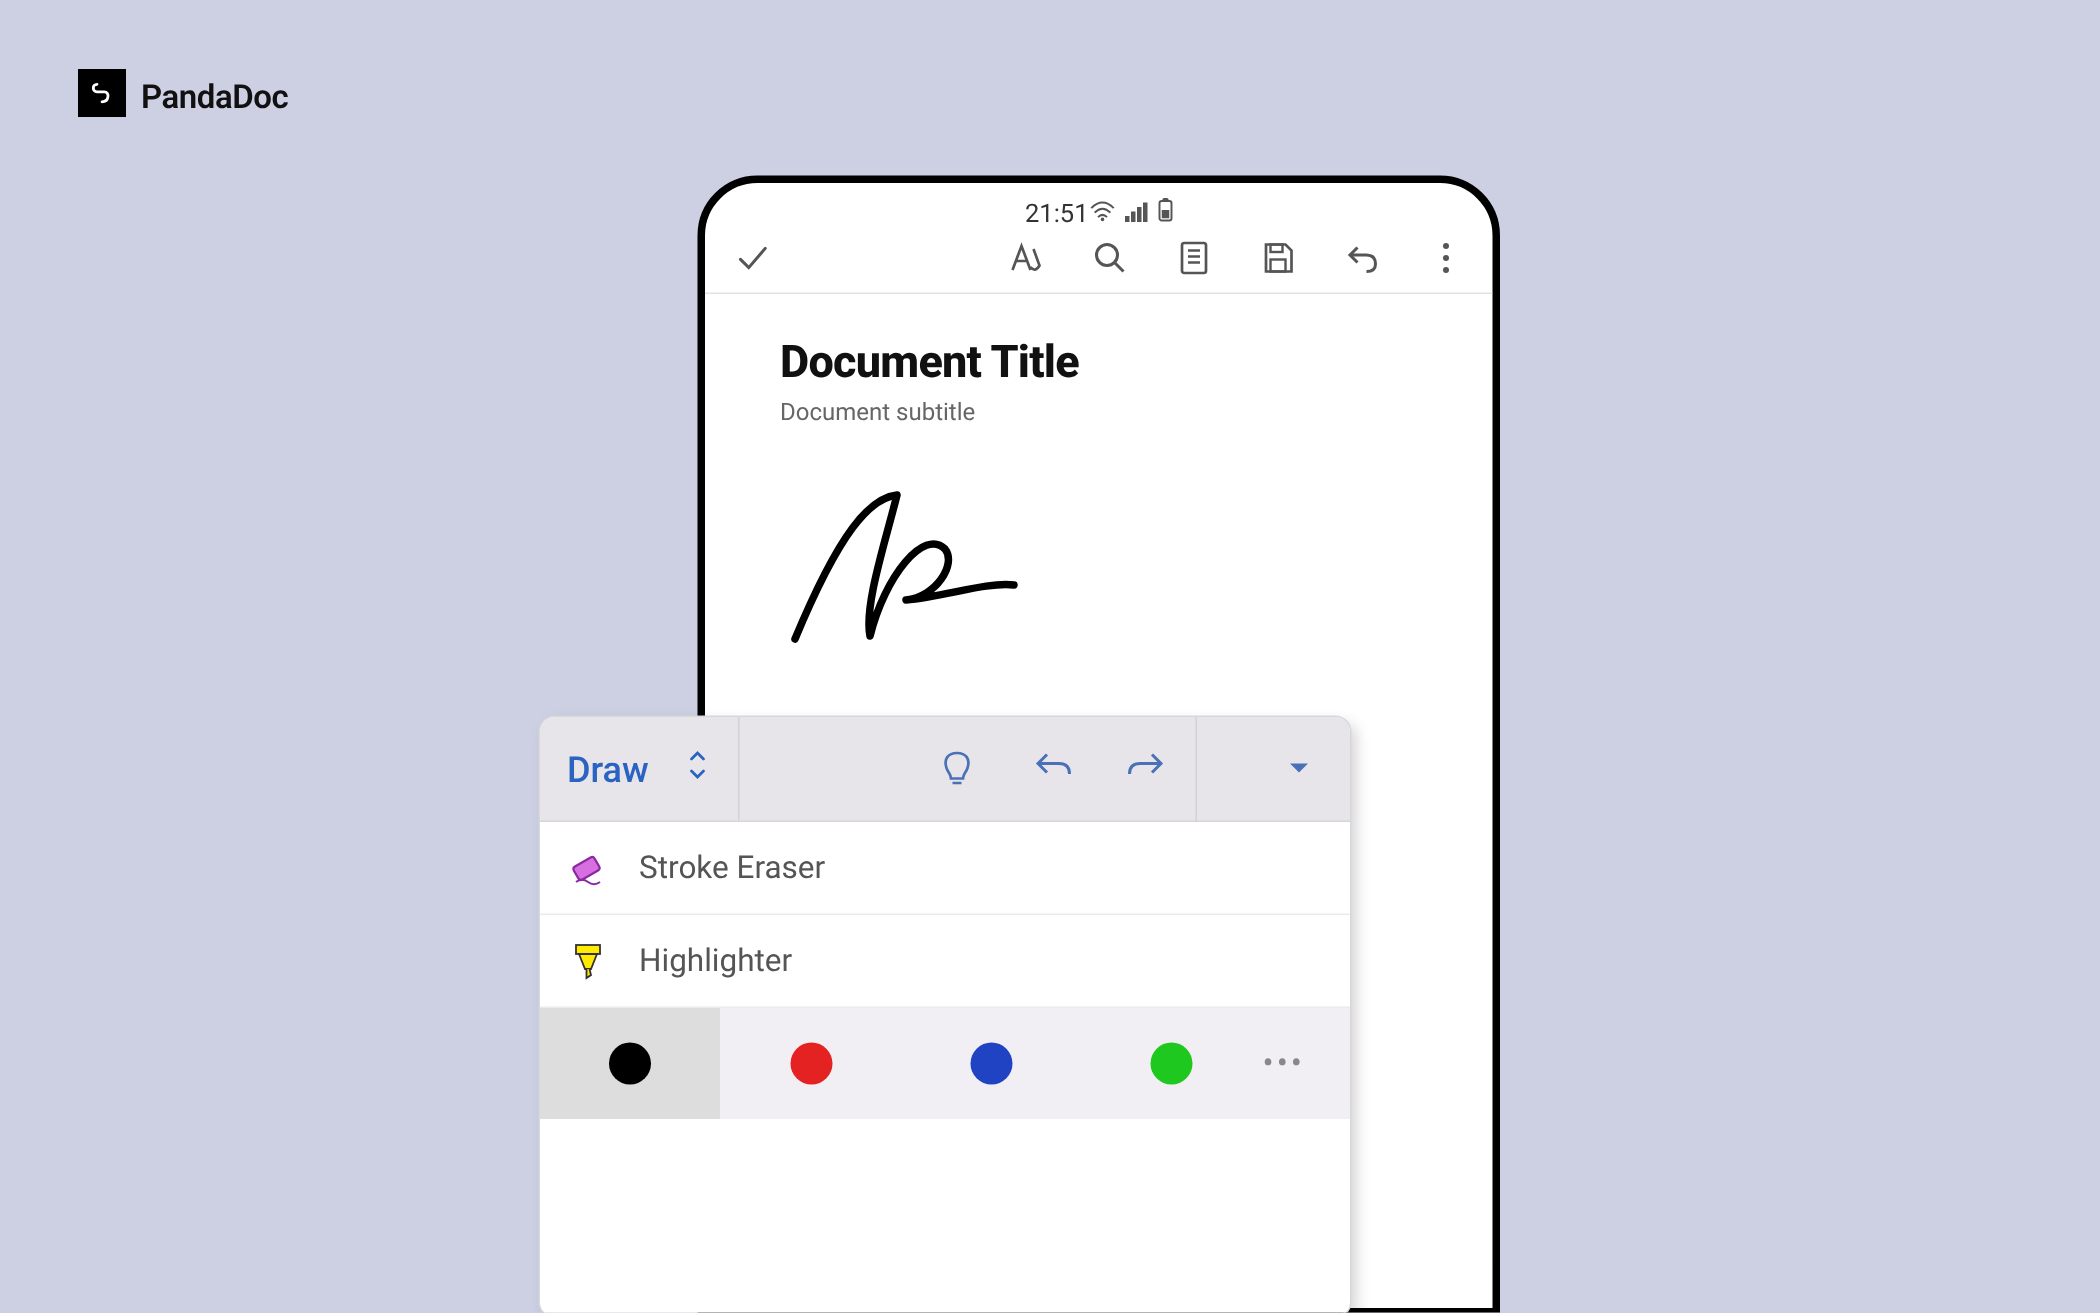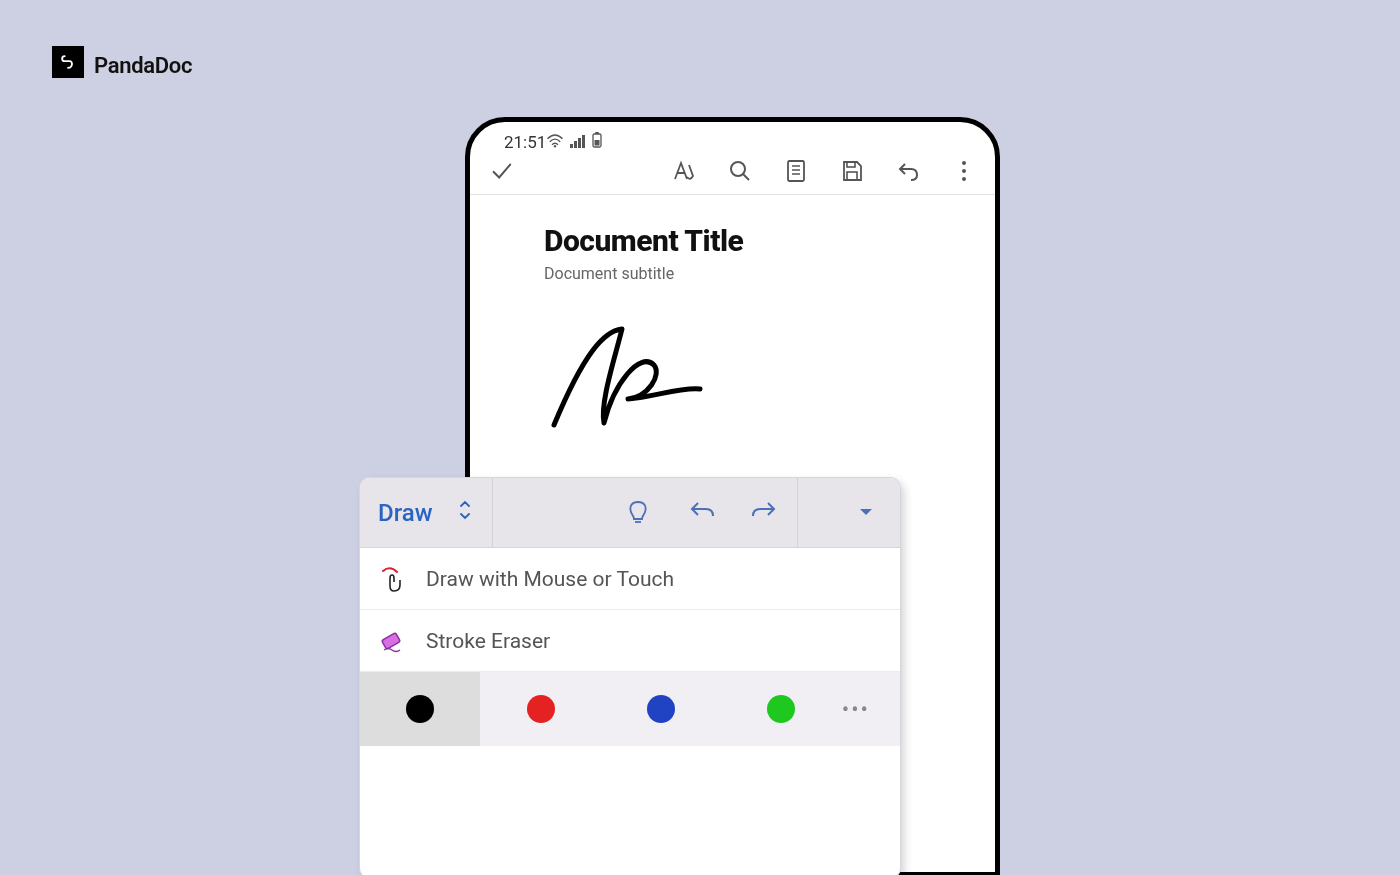--- a/index.html
+++ b/index.html
@@ -43,21 +43,21 @@
     left: 465px;
     width: 535px;
     height: 760px;
     background: #fff;
     border: 5px solid #000;
     border-radius: 40px 40px 0 0;
     overflow: hidden;
   }
   .status-bar {
     display: flex;
-    justify-content: flex-start;
+    justify-content: center;
     align-items: center;
     padding: 10px 34px 4px 34px;
     font-size: 17px;
     color: #333;
   }
   .status-right { display:flex; gap:6px; align-items:center; }
   .screen-title {
     text-align: center;
     font-size: 18px;
     color: #555;
@@ -65,21 +65,21 @@
   }
   .toolbar {
     display: flex;
     align-items: center;
     padding: 2px 18px 10px;
     gap: 30px;
     border-bottom: 1px solid #e3e3e3;
   }
   .toolbar .spacer { flex:1; }
   .tb-icon { width:26px; height:26px; display:flex; align-items:center; justify-content:center; color:#555; }
-  .doc-body { padding: 28px 50px; margin-left: 24px; }
+  .doc-body { padding: 28px 50px; }
   .doc-title { font-size: 30px; font-weight: 800; color:#111; letter-spacing:-0.5px; }
   .doc-subtitle { font-size: 16px; color:#666; margin-top:6px; }
   .signature { margin-top: 40px; }
 
   
   .draw-panel {
     position: absolute;
     top: 478px;
     left: 360px;
     width: 540px;
@@ -258,33 +258,34 @@
       <div class="last">
         <span class="p-icon"><svg width="16" height="12" viewBox="0 0 16 12">
               <path d="M2 3 L8 9 L14 3 Z" fill="#4a70b8"></path>
             </svg></span>
       </div>
     </div>
   </div>
 
   <div class="menu-list">
     <div class="menu-item">
-      <span class="m-icon"><svg width="26" height="28" viewBox="0 0 26 28">
-            <path d="M3 5 Q10 -1 17 6" fill="none" stroke="#d23" stroke-width="2" stroke-linecap="round"></path>
-            <path d="M10 12 V20 Q10 25 14 25 Q20 25 20 19 V14 M10 12 Q10 9 12 9 Q14 9 14 12 V16" fill="none" stroke="#222" stroke-width="1.6"></path>
-          </svg></span>
-      <span>Draw with Mouse or Touch</span>
-    </div>
-    <div class="menu-item">
       <span class="m-icon"><svg width="26" height="26" viewBox="0 0 26 26">
             <rect x="3" y="8" width="16" height="10" rx="2" transform="rotate(-30 11 13)" fill="#d86fe0" stroke="#8a2aa2" stroke-width="1.4"></rect>
             <path d="M4 22 Q8 19 12 22 Q16 25 20 22" fill="none" stroke="#8a2aa2" stroke-width="1.4"></path>
           </svg></span>
       <span>Stroke Eraser</span>
     </div>
+    <div class="menu-item">
+      <span class="m-icon"><svg width="24" height="28" viewBox="0 0 24 28">
+            <rect x="4" y="2" width="16" height="6" fill="#ffea00" stroke="#333" stroke-width="1.2"></rect>
+            <path d="M6 8 L10 18 H14 L18 8 Z" fill="#ffea00" stroke="#333" stroke-width="1.2"></path>
+            <path d="M11 18 L11 24 L14 22 L13 18" fill="#ffea00" stroke="#333" stroke-width="1.2"></path>
+          </svg></span>
+      <span>Highlighter</span>
+    </div>
   </div>
 
   <div class="color-row">
     <div class="color-cell selected">
         <div class="swatch" style="background: rgb(0, 0, 0);"></div>
       </div>
     <div class="color-cell">
         <div class="swatch" style="background: rgb(228, 34, 34);"></div>
       </div>
     <div class="color-cell">

